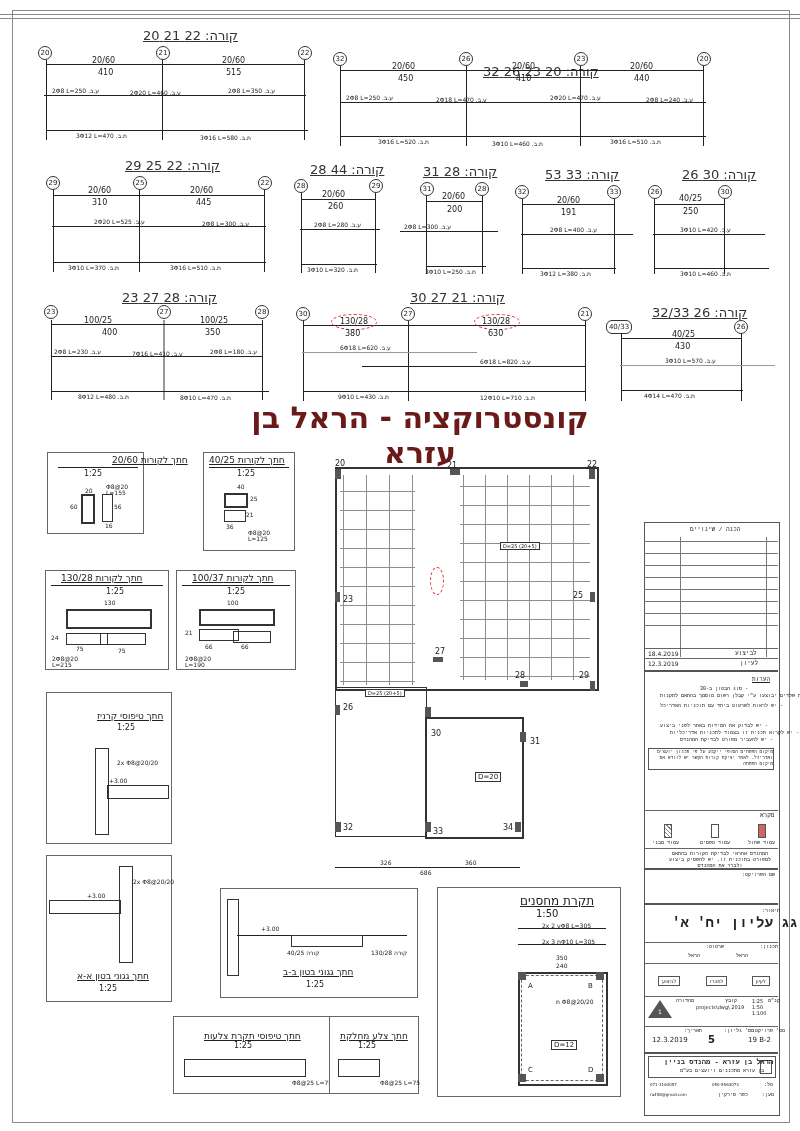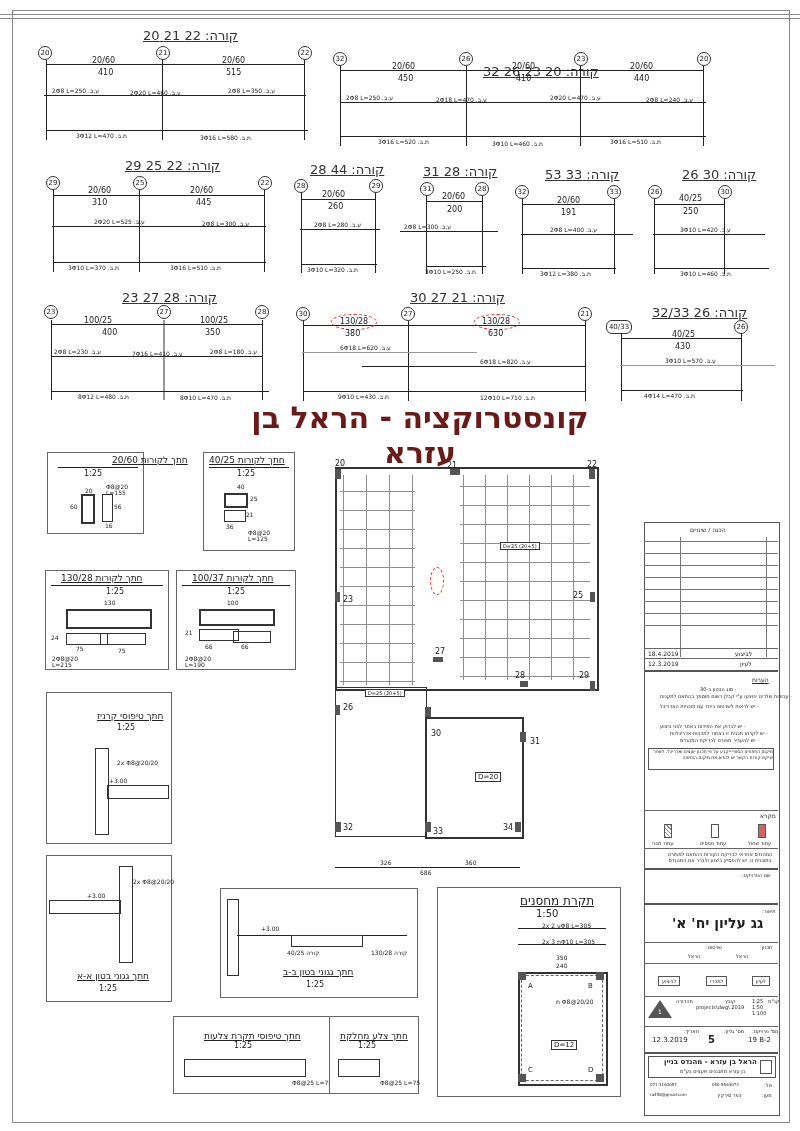--- a/index.html
+++ b/index.html
@@ -15,21 +15,21 @@
   .t{position:absolute;font-size:8px;white-space:nowrap;color:#222;}
   .ts{position:absolute;font-size:6px;white-space:nowrap;color:#222;}
   .box{position:absolute;border:1px solid #666;background:#fff;}
   .main-title{position:absolute;left:235px;top:400px;width:370px;text-align:center;font-size:30px;font-weight:bold;color:#6b1a1a;direction:rtl;font-family:"DejaVu Sans",sans-serif;}
   .ellipse{position:absolute;border:1px dashed #d33;border-radius:50%;}
   .plan{position:absolute;left:335px;top:467px;width:290px;height:370px;}
   .col{position:absolute;background:#555;}
   .sec-title{position:absolute;font-size:9px;text-decoration:underline;white-space:nowrap;direction:rtl;}
   .scale{position:absolute;font-size:8px;white-space:nowrap;}
   .tb-row{position:absolute;left:644px;width:134px;border-top:1px solid #666;}
-  .rtl{direction:rtl;}
+  .rtl{direction:rtl;font-family:Liberation Mono, monospace;}
 </style>
 </head>
 <body>
 
 <div class="sheet-border"></div>
 <div class="topline"></div>
 
 <div>
   <div class="beam-title" style="left:143px;top:28px;">קורה: 22 21 20</div>
   <div class="axis" style="left:38px;top:46px;">20</div>

